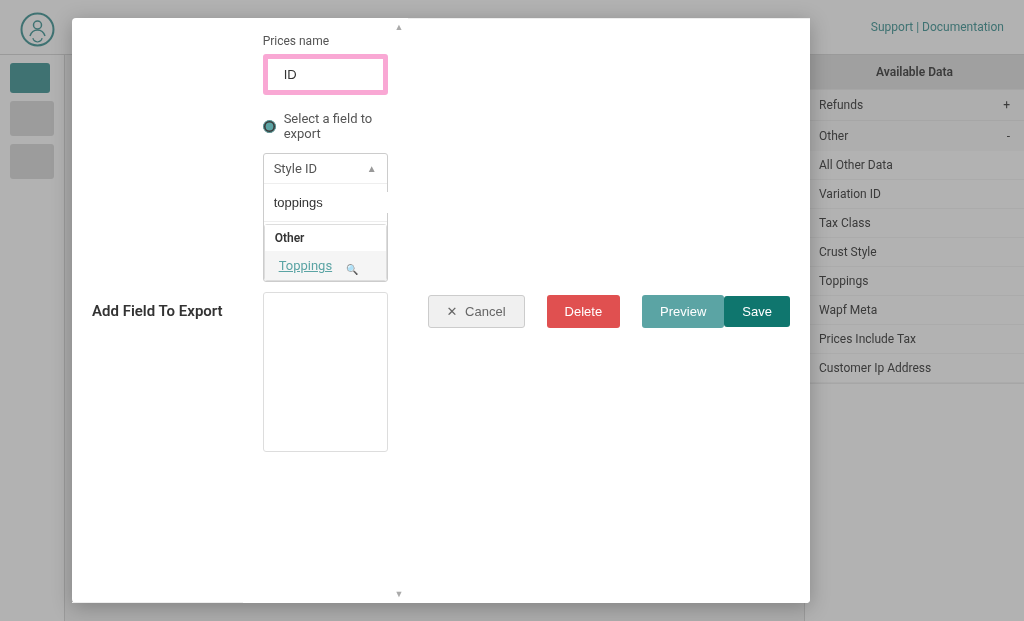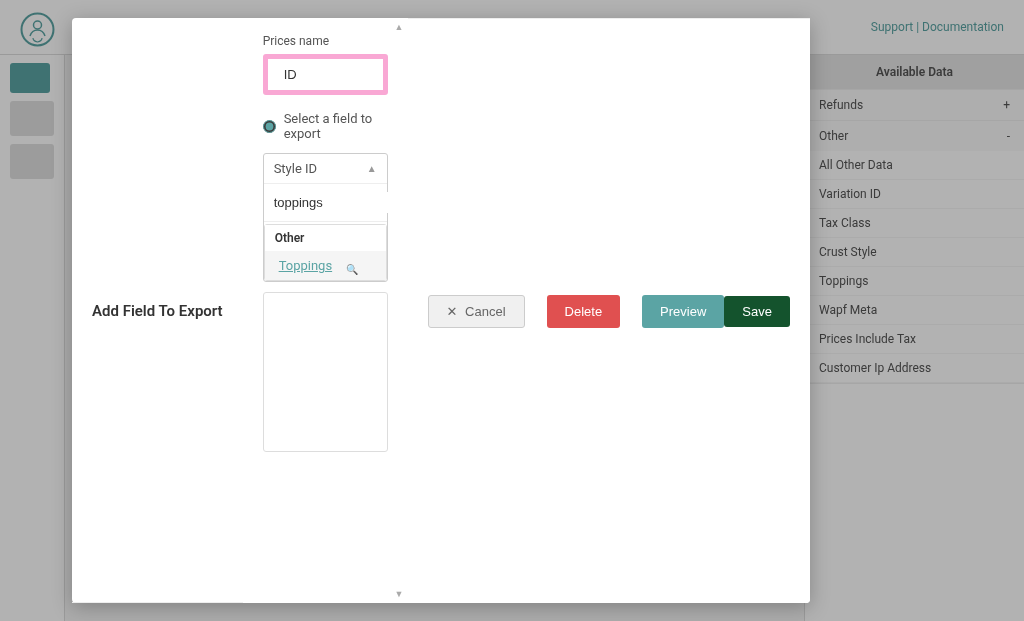--- a/index.html
+++ b/index.html
@@ -370,21 +370,21 @@
       background: #e05050;
       color: white;
     }
 
     .btn-preview {
       background: #5ba4a4;
       color: white;
     }
 
     .btn-save {
-      background: #14532d;
+      background: #0f766e;
       color: white;
     }
 
     
     .scroll-indicator {
       position: absolute;
       right: 8px;
       font-size: 10px;
       color: #aaa;
     }

